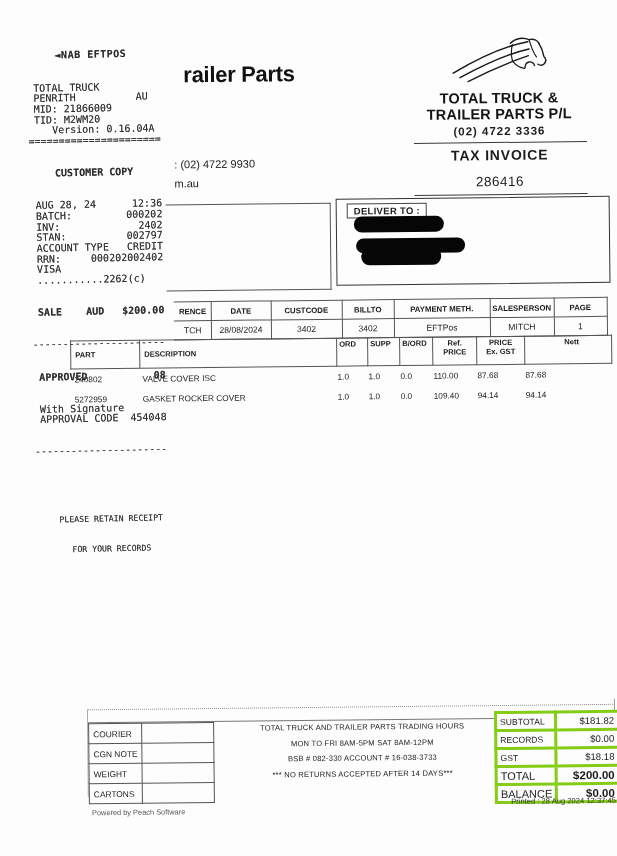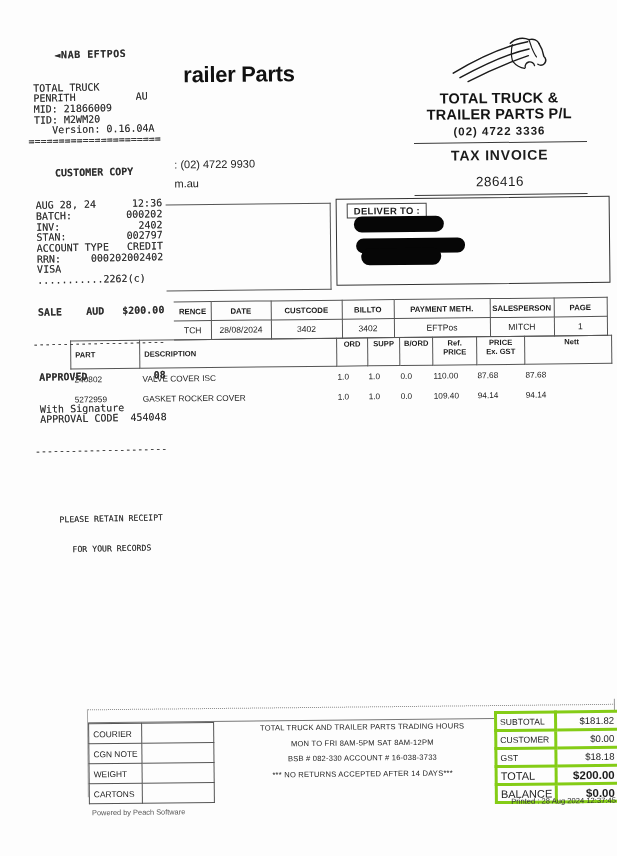--- a/index.html
+++ b/index.html
@@ -42,21 +42,21 @@
   
   #infoT{left:175px;top:300px;}
   #infoT td{border:1px solid #555;height:16px;text-align:center;overflow:hidden;white-space:nowrap;}
   #infoT tr.h td{font-size:7.8px;font-weight:bold;}
   #infoT tr.v td{font-size:8.6px;}
   #infoT td.first{border-left:none;text-align:center;padding-left:2px;margin-left:22px;}
   
   #partsH{left:71px;top:338px;}
   #partsH td{border:1px solid #555;height:25px;font-size:7.6px;font-weight:bold;padding:1px 2px;vertical-align:top;overflow:hidden;}
   #partsH td.ml{vertical-align:middle;text-align:left;padding-left:4px;}
-  #partsH td.tr{text-align:center;}
+  #partsH td.tr{text-align:left;}
   #partsH td.two{line-height:9px;text-align:center;}
   #partsH td.nett{text-align:right;padding-right:32px;}
   
   #partsR{left:71px;top:367px;}
   #partsR td{height:18px;font-size:8.3px;vertical-align:middle;overflow:hidden;white-space:nowrap;}
   #partsR td.num{}
   
   .dotline{left:85px;top:707px;width:527px;border-top:1px dotted #8a8a8a;}
   .innerline{left:85px;top:720px;width:406px;border-top:1px solid #777;}
   .vline-l{left:84px;top:707px;height:88px;border-left:1px solid #aaa;}
@@ -246,21 +246,21 @@
       <colgroup>
           <col style="width:56px">
           <col style="width:66px">
         </colgroup>
       <tbody>
           <tr>
             <td class="lab">SUBTOTAL</td>
             <td class="val">$181.82</td>
           </tr>
       <tr>
-            <td class="lab">CUSTOMER</td>
+            <td class="lab">RECORDS</td>
             <td class="val">$0.00</td>
           </tr>
       <tr>
             <td class="lab">GST</td>
             <td class="val">$18.18</td>
           </tr>
       <tr class="big">
             <td class="lab">TOTAL</td>
             <td class="val">$200.00</td>
           </tr>

